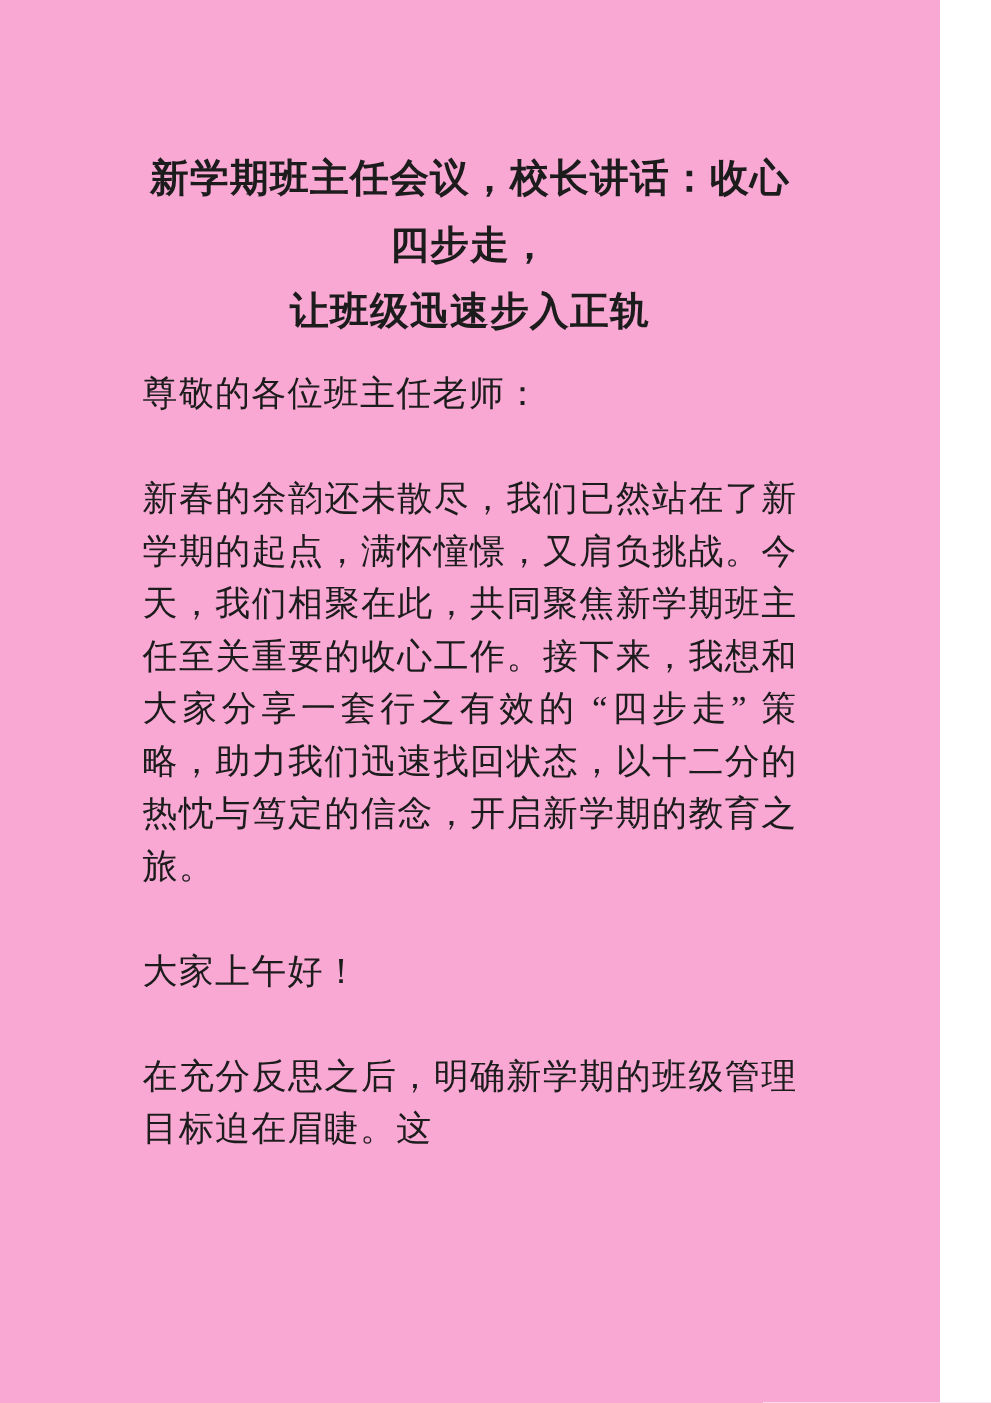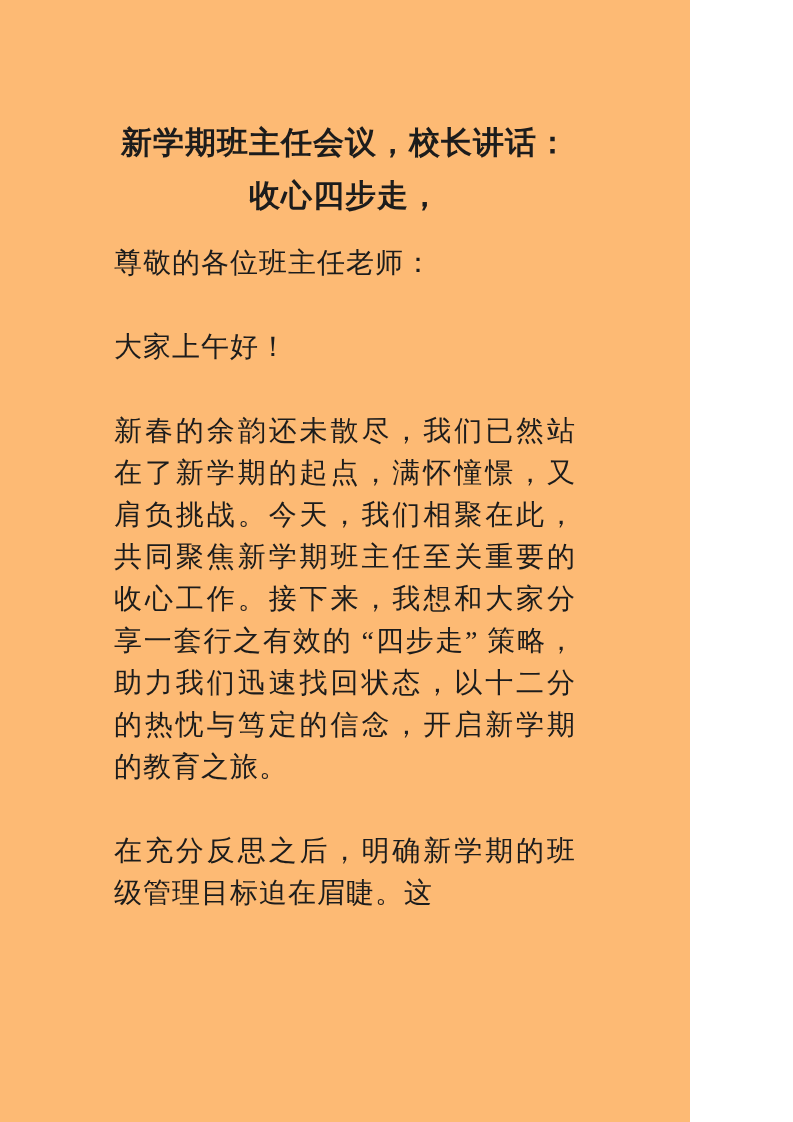--- a/index.html
+++ b/index.html
@@ -8,26 +8,26 @@
     background: #ffffff;
   }
   body {
     width: 793px;
     height: 1122px;
     font-family: "Liberation Serif", "DejaVu Serif", serif;
     color: #1c1c1c;
   }
   .page {
     position: relative;
-    width: 690px;
+    width: 752px;
     height: 1122px;
     box-sizing: border-box;
     padding: 116px 114px 0 114px;
     overflow: hidden;
-    background: #fdba74;
+    background: #f9a8d4;
   }
   .title {
     margin: 0 0 20px 0;
     font-size: 31px;
     font-weight: bold;
     line-height: 53px;
     text-align: center;
     letter-spacing: 1px;
   }
   .title-line {
@@ -41,26 +41,27 @@
     letter-spacing: 1px;
     word-break: break-all;
   }
 </style>
 </head>
 <body>
 
 <div class="page">
   <h1 class="title">
     <span class="title-line">新学期班主任会议，校长讲话：收心四步走，</span>
+    <span class="title-line">让班级迅速步入正轨</span>
   </h1>
 
   <div class="body-text">
     <p>尊敬的各位班主任老师：</p>
 
+    <p>新春的余韵还未散尽，我们已然站在了新学期的起点，满怀憧憬，又肩负挑战。今天，我们相聚在此，共同聚焦新学期班主任至关重要的收心工作。接下来，我想和大家分享一套行之有效的 “四步走” 策略，助力我们迅速找回状态，以十二分的热忱与笃定的信念，开启新学期的教育之旅。</p>
+
     <p>大家上午好！</p>
-
-    <p>新春的余韵还未散尽，我们已然站在了新学期的起点，满怀憧憬，又肩负挑战。今天，我们相聚在此，共同聚焦新学期班主任至关重要的收心工作。接下来，我想和大家分享一套行之有效的 “四步走” 策略，助力我们迅速找回状态，以十二分的热忱与笃定的信念，开启新学期的教育之旅。</p>
 
 
 
     <p>在充分反思之后，明确新学期的班级管理目标迫在眉睫。这</p>
   </div>
 </div>
 
 </body></html>

